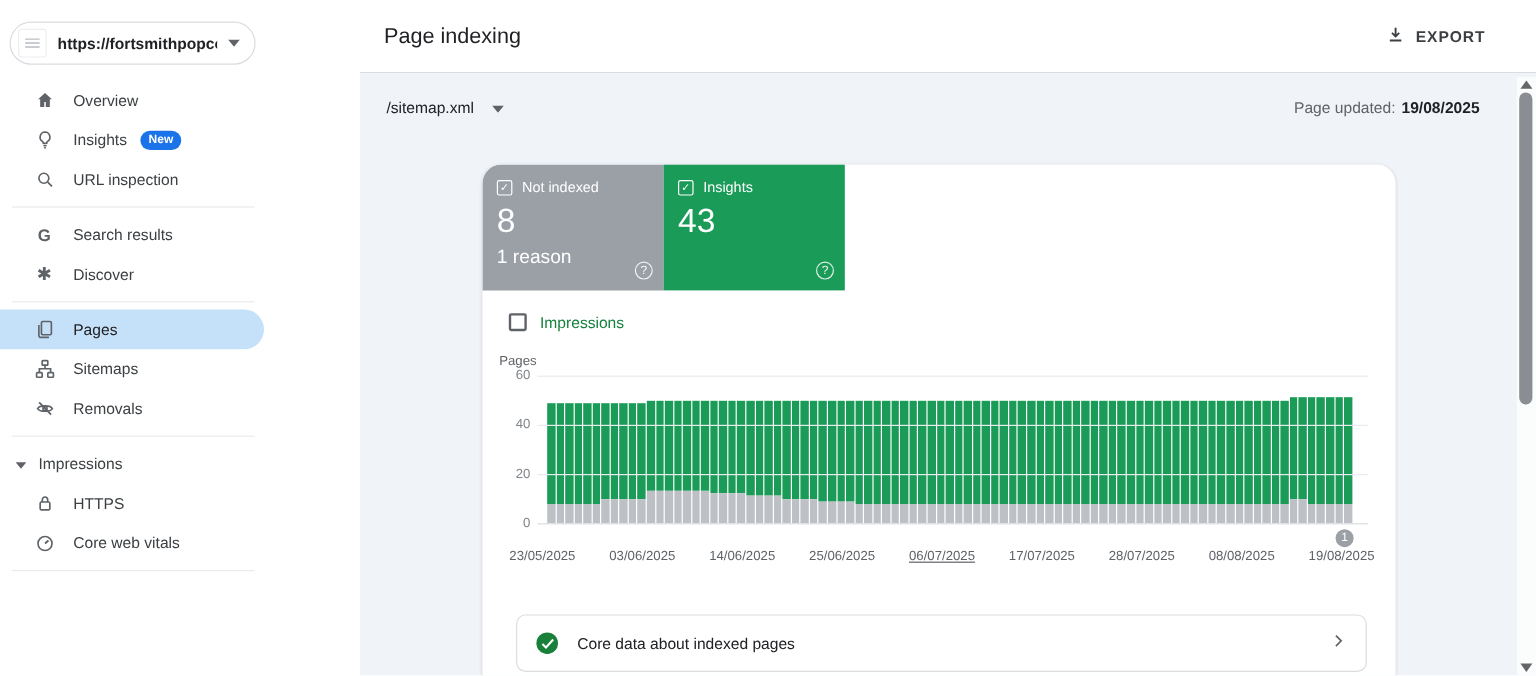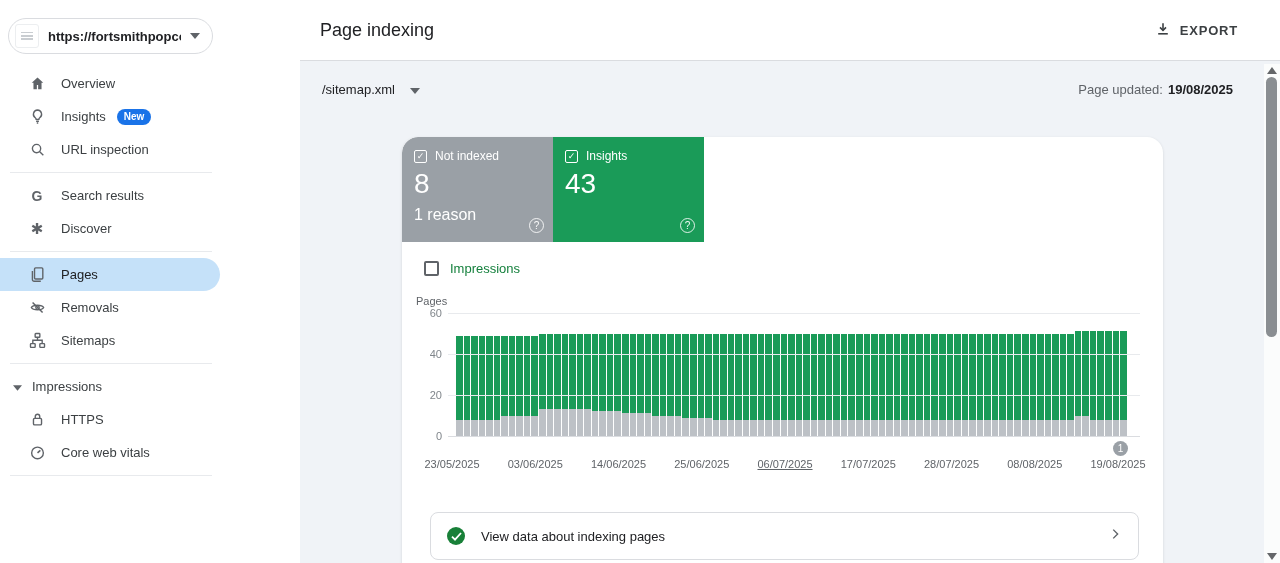--- a/index.html
+++ b/index.html
@@ -148,37 +148,37 @@
             <svg width="17" height="17" viewBox="0 0 16 16" fill="none" stroke="#5f6368" stroke-width="1.3">
               <rect x="5.2" y="1.8" width="7.8" height="10.4" rx="1"></rect>
               <path d="M3.2 4.6v8.1a1.6 1.6 0 0 0 1.6 1.6h6.3"></path>
             </svg>
           </span>
           <span>Pages</span>
         </div>
         <div class="nav-item">
           <span class="nav-icon">
             <svg width="17" height="17" viewBox="0 0 16 16" fill="none" stroke="#5f6368" stroke-width="1.3">
-              <path d="M2.2 8c1.6-2.8 10-2.8 11.6 0-1.6 2.8-10 2.8-11.6 0z"></path>
-              <circle cx="8" cy="8" r="1.6"></circle>
-              <path d="M3.4 3.2l9.4 9.6" stroke-width="1.4"></path>
-            </svg>
-          </span>
-          <span>Removals</span>
-        </div>
-        <div class="nav-item">
-          <span class="nav-icon">
-            <svg width="17" height="17" viewBox="0 0 16 16" fill="none" stroke="#5f6368" stroke-width="1.3">
               <rect x="5.8" y="1.4" width="4.4" height="3.6" rx=".6"></rect>
               <rect x="1.4" y="10.9" width="4.4" height="3.6" rx=".6"></rect>
               <rect x="10.2" y="10.9" width="4.4" height="3.6" rx=".6"></rect>
               <path d="M8 5v2.8M3.6 10.9V7.8h8.8v3.1"></path>
             </svg>
           </span>
           <span>Sitemaps</span>
+        </div>
+        <div class="nav-item">
+          <span class="nav-icon">
+            <svg width="17" height="17" viewBox="0 0 16 16" fill="none" stroke="#5f6368" stroke-width="1.3">
+              <path d="M2.2 8c1.6-2.8 10-2.8 11.6 0-1.6 2.8-10 2.8-11.6 0z"></path>
+              <circle cx="8" cy="8" r="1.6"></circle>
+              <path d="M3.4 3.2l9.4 9.6" stroke-width="1.4"></path>
+            </svg>
+          </span>
+          <span>Removals</span>
         </div>
         <div class="divider"></div>
         <div class="section-head">
           <span><svg width="9" height="6" viewBox="0 0 10 6">
               <path d="M0 0h10L5 6z" fill="#5f6368"></path>
             </svg></span>
           <span>Impressions</span>
         </div>
         <div class="nav-item">
           <span class="nav-icon">
@@ -641,21 +641,21 @@
               <div class="xlabel" style="left: 670px;">19/08/2025</div>
             </div>
         </div>
 
         <div class="view-data">
           <span class="vd-check" style="background: rgb(24, 128, 56);">
             <svg width="11" height="9" viewBox="0 0 11 9" fill="none" stroke="#fff" stroke-width="1.8">
                 <path d="M1 4.6l3 3L10 1"></path>
               </svg>
           </span>
-          <span class="vd-label">View data about indexing pages</span>
+          <span class="vd-label">Core data about indexed pages</span>
           <span>
             <svg width="14" height="14" viewBox="0 0 16 16" fill="none" stroke="#5f6368" stroke-width="1.6">
                 <path d="M6 3l5 5-5 5"></path>
               </svg>
           </span>
         </div>
       </div>
     </div>
   </div>
 

